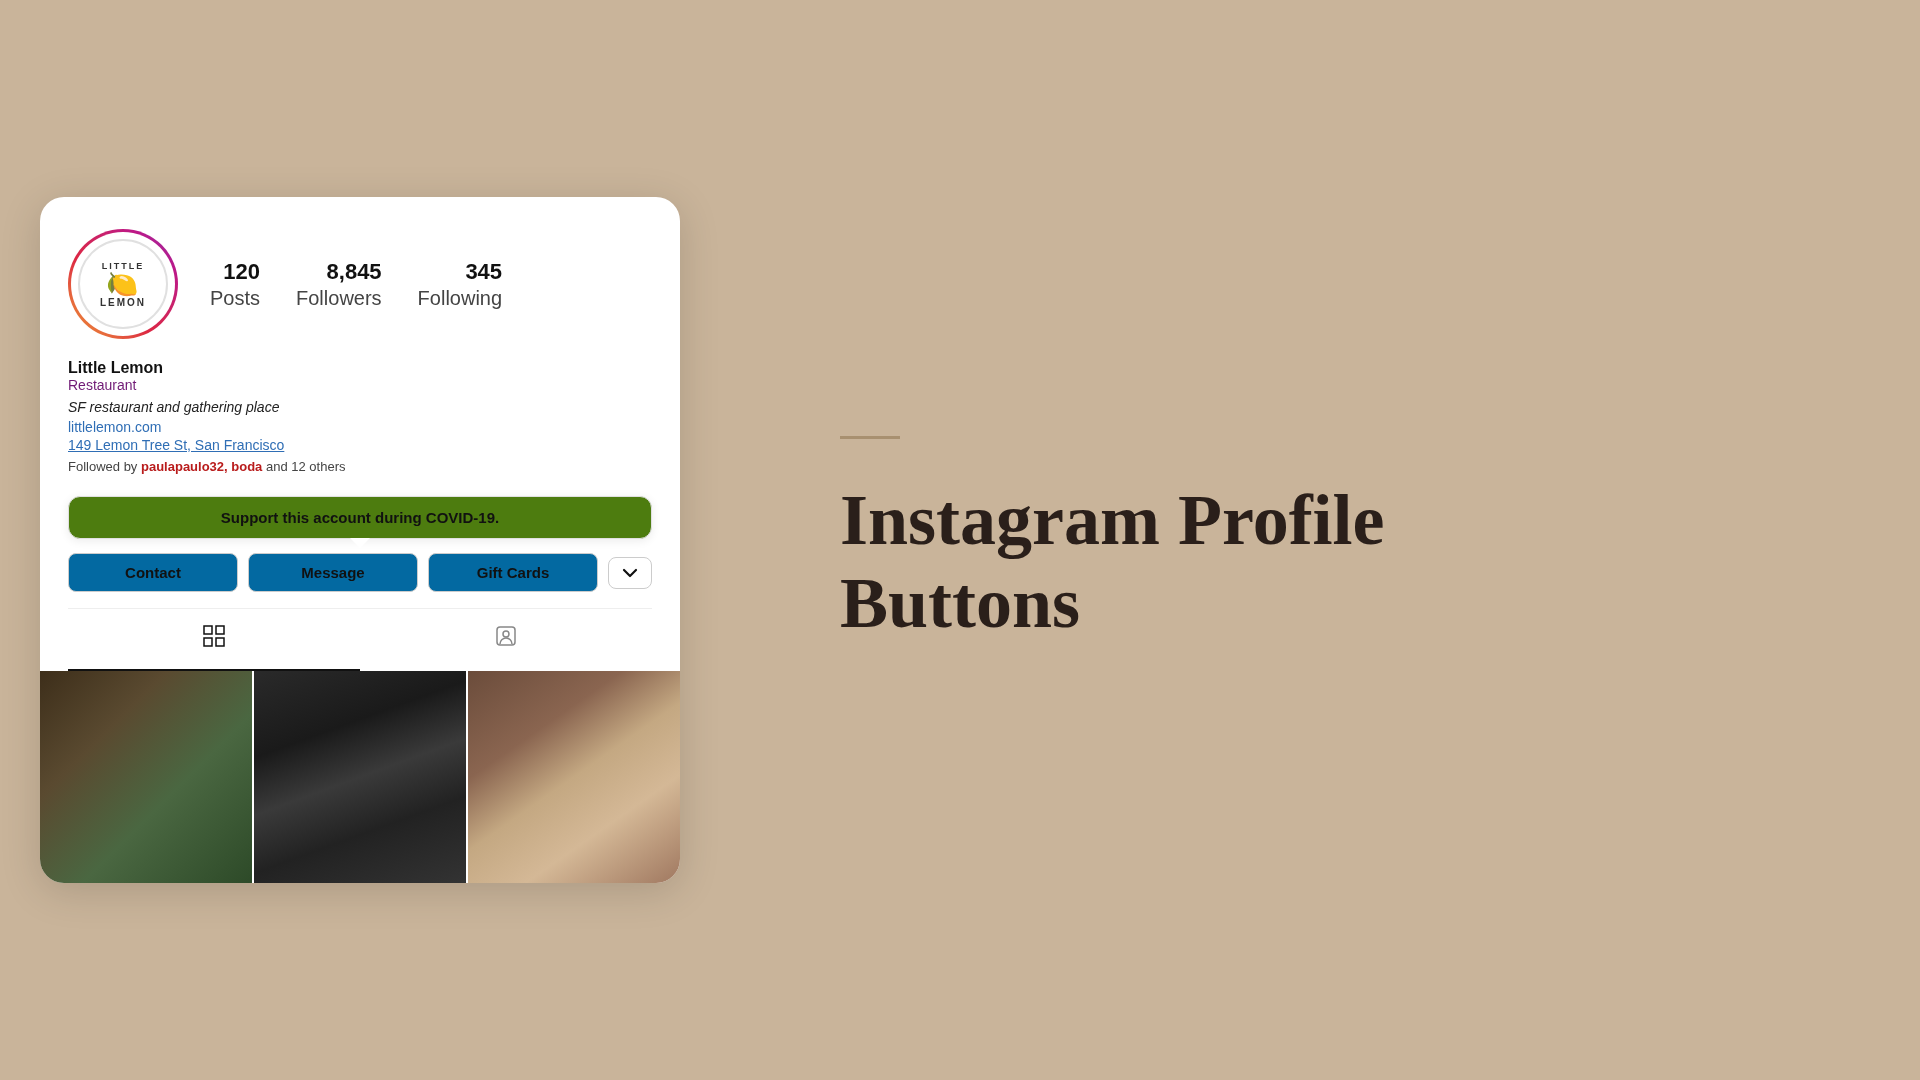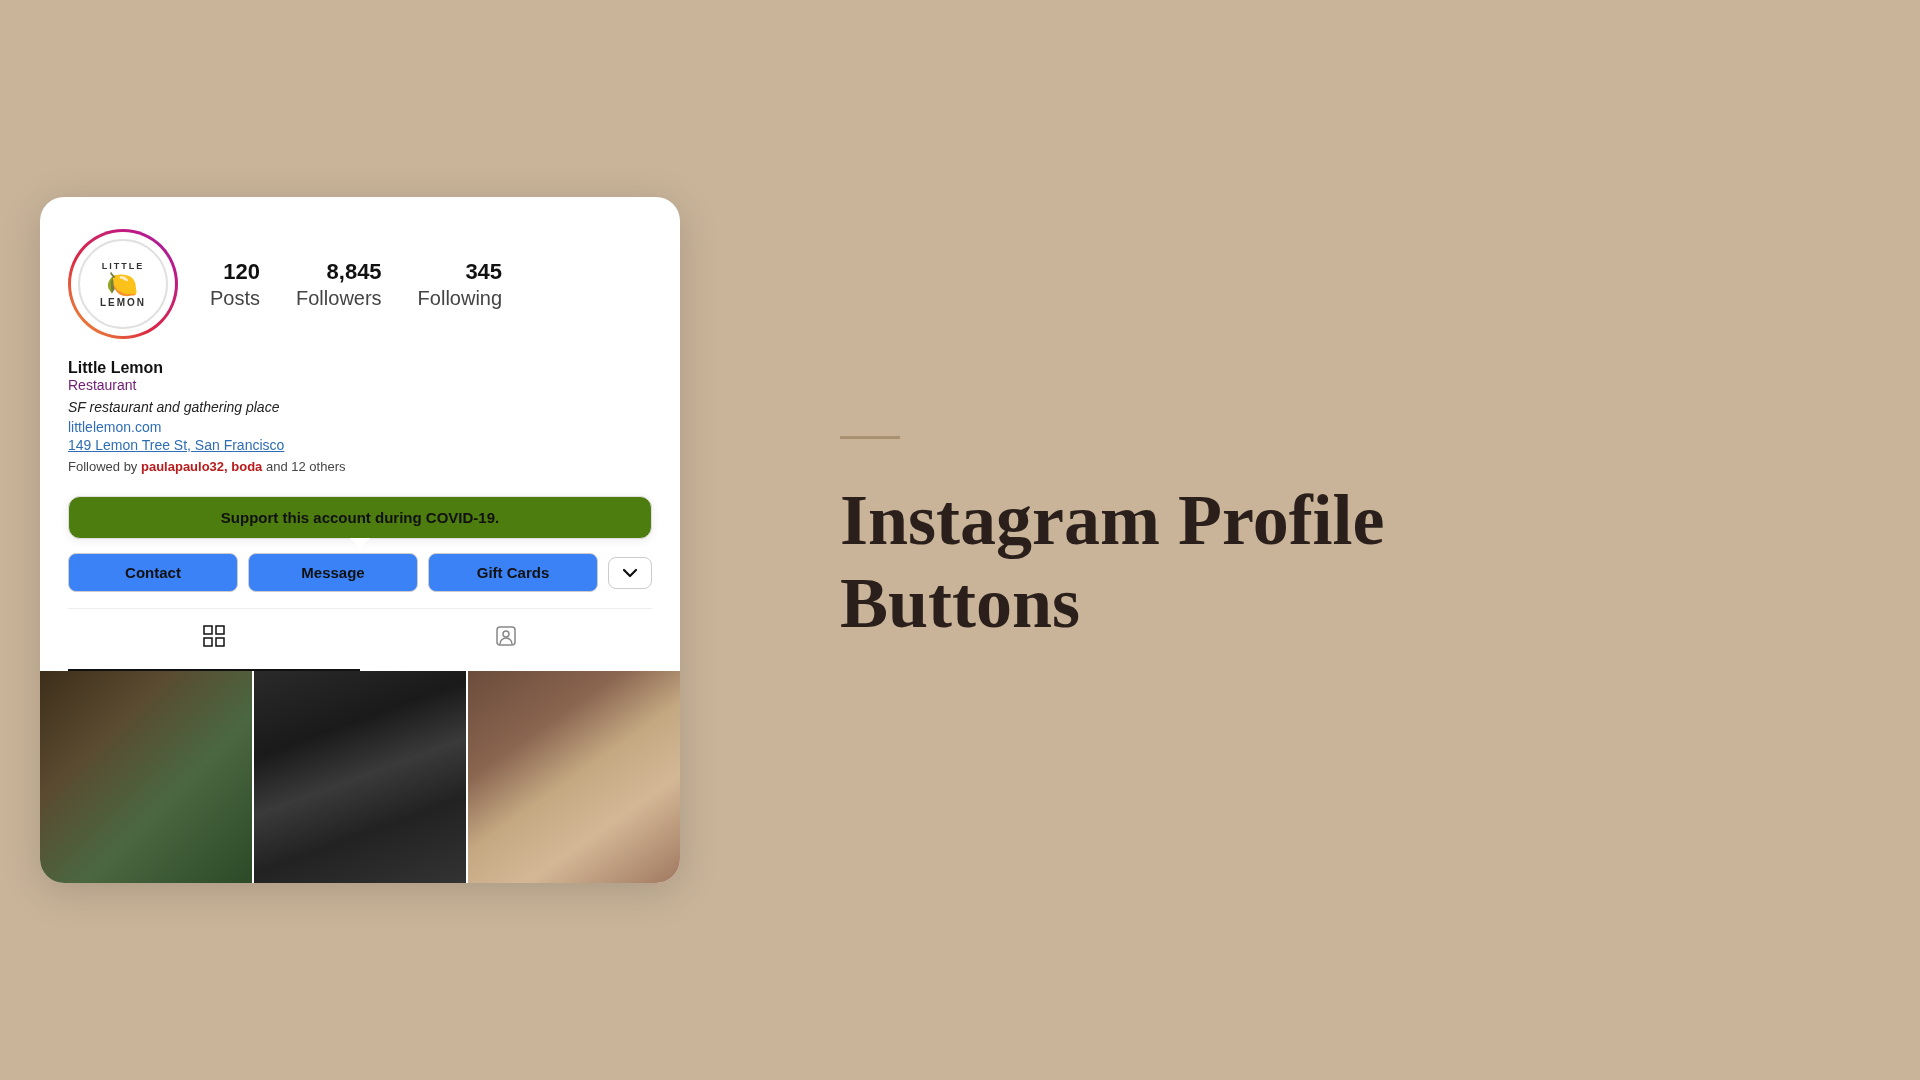--- a/index.html
+++ b/index.html
@@ -197,21 +197,21 @@
     .buttons-row {
       display: flex;
       gap: 10px;
       margin-bottom: 16px;
       align-items: center;
     }
 
     .btn-profile {
       border: 1.5px solid #ccc;
       border-radius: 8px;
-      background: #3b82f6;
+      background: #0369a1;
       padding: 10px 0;
       font-size: 15px;
       font-weight: 600;
       color: #111;
       cursor: pointer;
       flex: 1;
     }
 
     .btn-dropdown {
       border: 1.5px solid #ccc;

